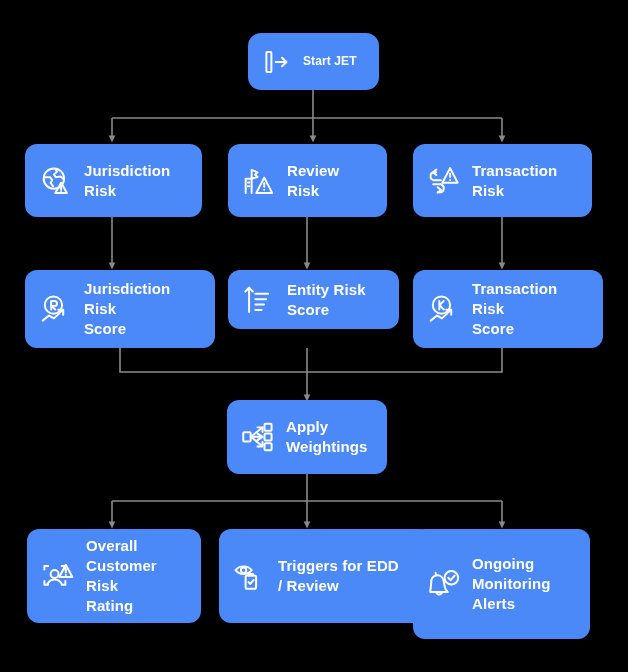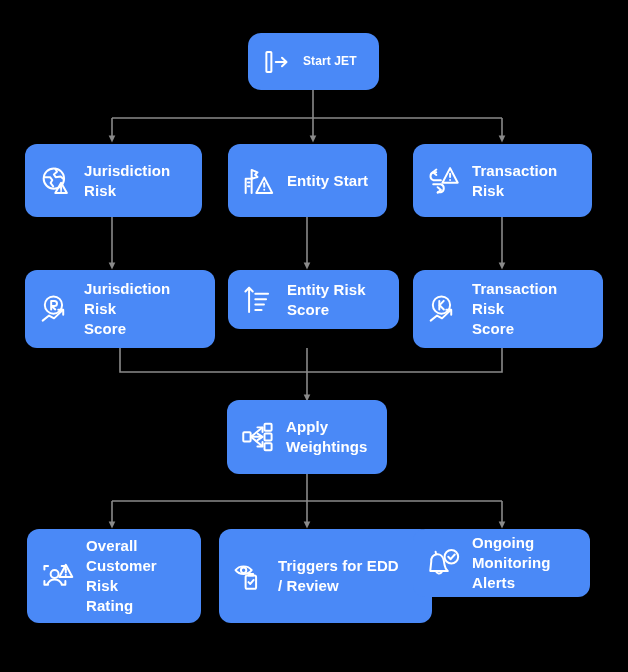--- a/index.html
+++ b/index.html
@@ -125,21 +125,21 @@
     <span class="ico">
       <svg viewBox="0 0 24 24" fill="none" stroke="#ffffff" stroke-width="1.4" stroke-linecap="round" stroke-linejoin="round">
         <path d="M2.6 20.4 V10.4 h4.2 V20.4"></path>
         <path d="M6.8 10.4 V4.2 l4.1 1.7 -1.6 1.7 1.6 1.6 -4.1 1.2"></path>
         <path d="M4.2 13.1 h1.1 M4.2 15.7 h1.1"></path>
         <path d="M15.7 9.6 L21.3 20.4 H10.1 Z"></path>
         <path d="M15.7 13.6 v2.4"></path>
         <path d="M15.7 18.2 v0.02"></path>
       </svg>
     </span>
-    <span class="lbl" style="color: rgb(255, 255, 255);">Entity Start</span>
+    <span class="lbl" style="color: rgb(255, 255, 255);">Review Risk</span>
   </div>
 
   <div class="node" style="left: 413px; top: 144px; width: 179px; height: 73px; background: rgb(74, 137, 247);">
     <span class="ico">
       <svg viewBox="0 0 24 24" fill="none" stroke="#ffffff" stroke-width="1.4" stroke-linecap="round" stroke-linejoin="round">
         <path d="M9.8 11.4 H4.4 a3 3 0 0 1 0-5.6 h2.1"></path>
         <path d="M6.6 3.9 L4.2 5.8 L6.6 7.7"></path>
         <path d="M4.4 14.3 h5.4 a3 3 0 0 1 0 5.7 H7.6"></path>
         <path d="M7.5 16.4 L9.9 18.3 L7.5 20.2"></path>
         <path d="M16.3 2.9 L21.7 13.2 H10.9 Z"></path>
@@ -236,21 +236,21 @@
         <circle cx="7.5" cy="7.9" r="1.9"></circle>
         <rect x="8.9" y="11.7" width="7.4" height="9.3" rx="1.1"></rect>
         <path d="M11 11.7 v-1.1 h3.2 v1.1 Z"></path>
         <path d="M10.9 16.3 L12.2 17.6 L14.6 14.8"></path>
       </svg>
     </span>
     <span class="lbl" style="color: rgb(255, 255, 255);">Triggers for EDD
 / Review</span>
   </div>
 
-  <div class="node" style="left: 413px; top: 529px; width: 177px; height: 68px; background: rgb(74, 137, 247);">
+  <div class="node" style="left: 413px; top: 529px; width: 177px; height: 110px; background: rgb(74, 137, 247);">
     <span class="ico">
       <svg viewBox="0 0 24 24" fill="none" stroke="#ffffff" stroke-width="1.4" stroke-linecap="round" stroke-linejoin="round">
         <path d="M2.3 17.6 h12.4 c-1.5 -1.1 -2 -2.5 -2.3 -4.2 l-0.5 -2.9 C11.4 7.3 9.3 5.5 6.8 5.8 C4.3 6.1 2.7 8.4 3 11 Z"></path>
         <path d="M6.3 17.6 a2.2 2.2 0 0 0 4.1 0.7"></path>
         <path d="M6.4 5.9 L6.1 4.1"></path>
         <circle cx="17.2" cy="7.6" r="4.8"></circle>
         <path d="M15 7.6 L16.7 9.3 L19.6 6"></path>
       </svg>
     </span>
     <span class="lbl" style="color: rgb(255, 255, 255);">Ongoing

